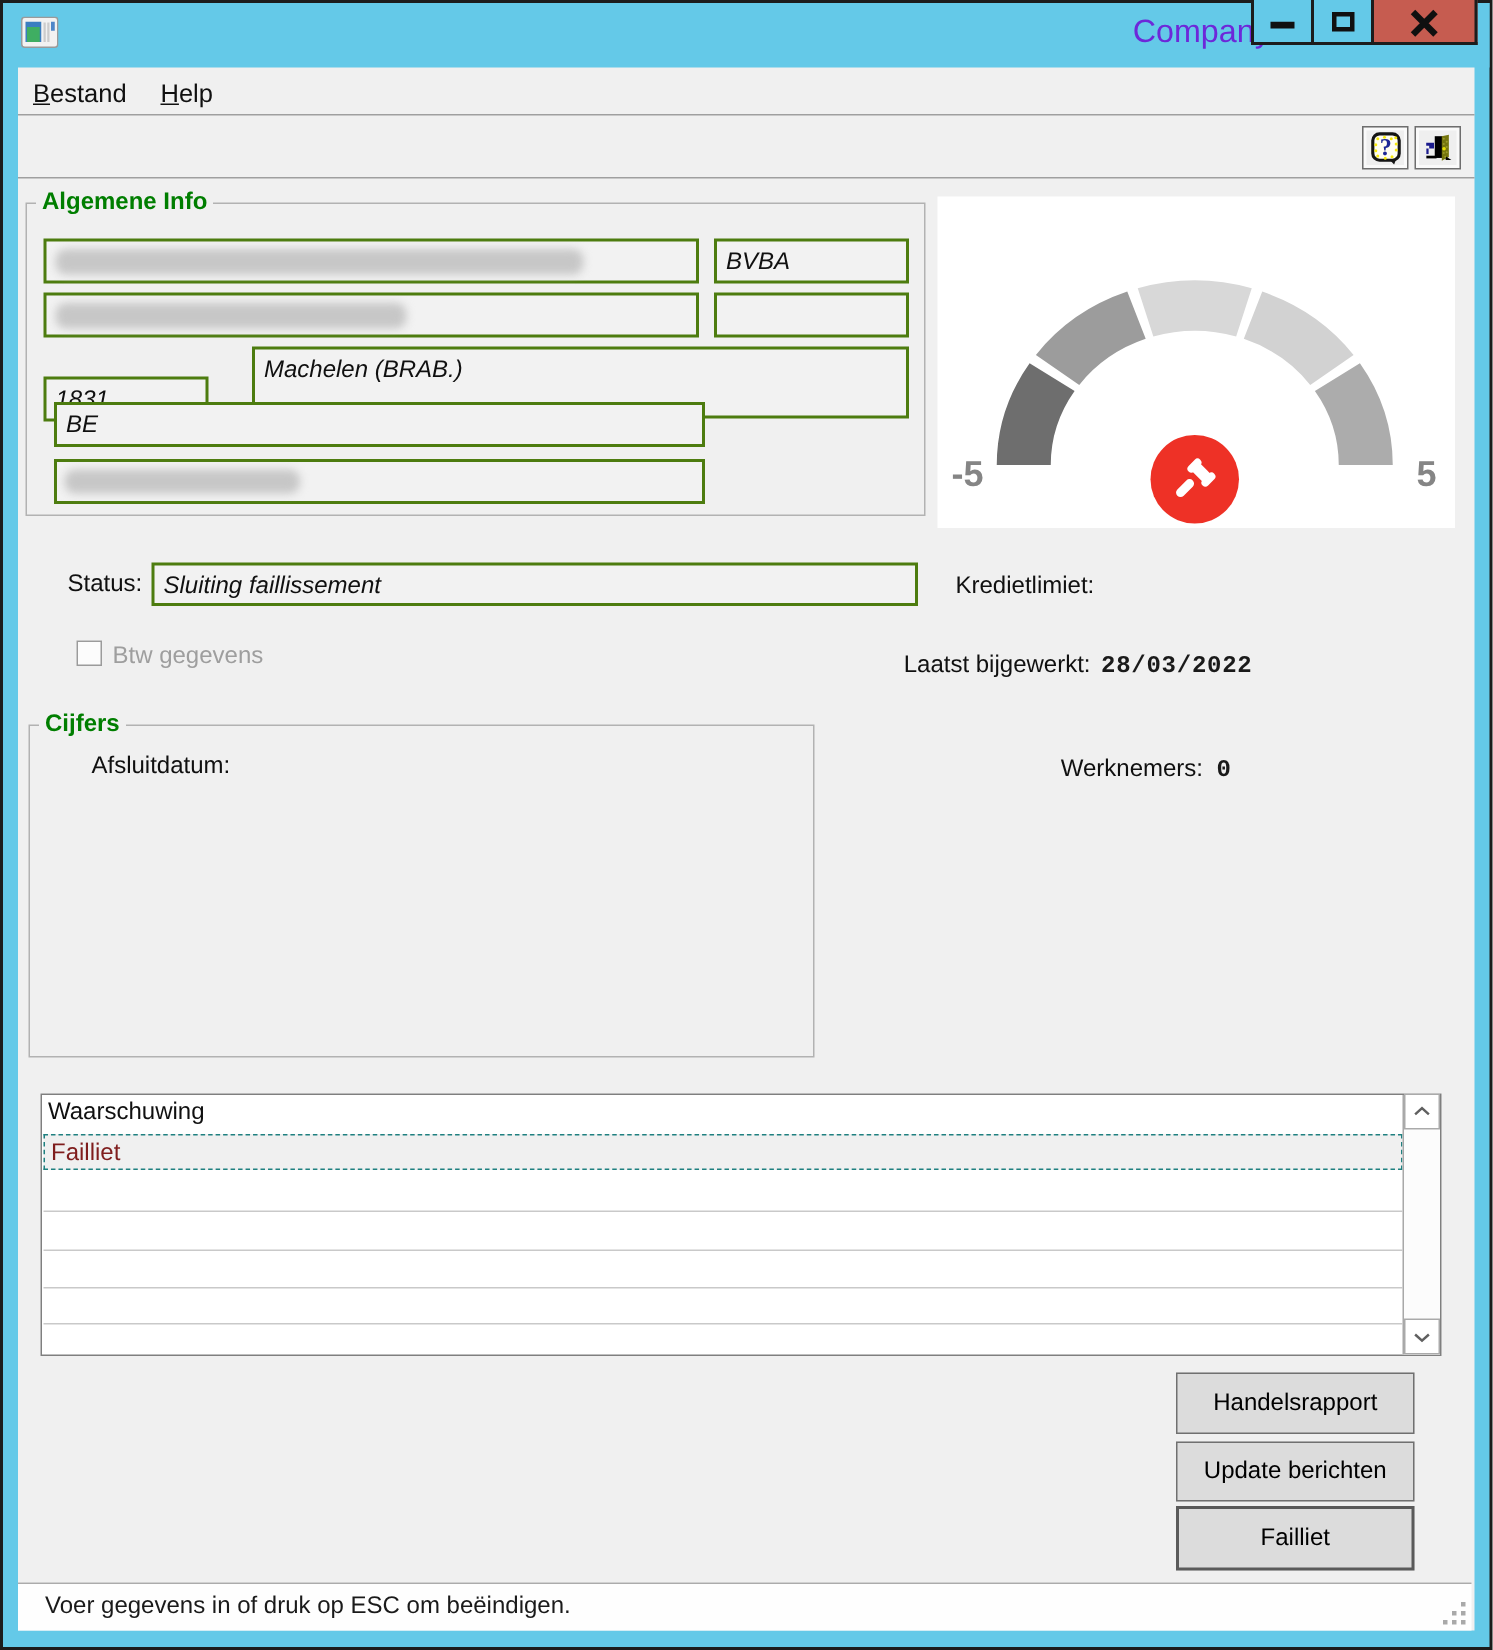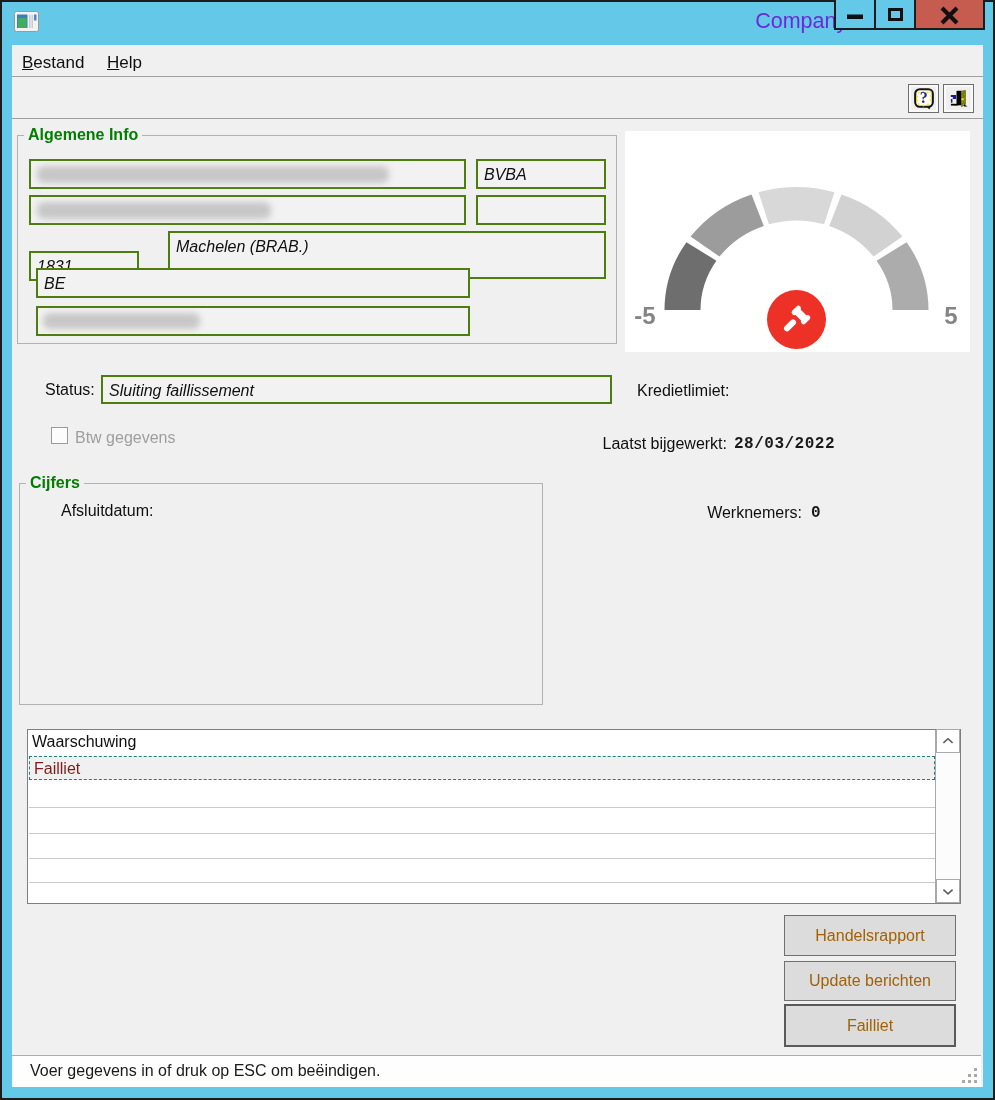--- a/index.html
+++ b/index.html
@@ -24,21 +24,21 @@
 .field { position:absolute; border:2px solid #4d7c0f; background:#f2f2f2; font-size:16px; color:#101010; padding:5px 0 0 6px;font-style:italic; }
 .blur { position:absolute; background:#c7c7c7; filter:blur(3px); border-radius:7px; }
 .lbl { position:absolute; font-size:16px; color:#101010; white-space:nowrap; }
 .mono { font-family:"Liberation Mono", monospace; font-weight:bold; color:#1a1a1a; letter-spacing:0.5px; }
 #gaugepanel { position:absolute; left:613px; top:86px; width:345px; height:221px; background:#ffffff; }
 #listbox { position:absolute; left:15px; top:684px; width:934px; height:175px; background:#ffffff; border:1px solid #7f7f7f; }
 .row-line { position:absolute; left:1px; width:906px; height:1px; background:#c9c9c9; }
 #selrow { position:absolute; left:1px; top:26px; width:906px; height:24px; background:#f0f0f0; border:1px dashed #1f8080; }
 #scroll { position:absolute; right:0px; top:0px; width:25px; height:173px; background:#fcfcfc; border-left:1px solid #a8a8a8; }
 .scrollbtn { position:absolute; left:0; width:24px; height:24px; background:#ffffff; border:1px solid #aaaaaa; color:#5f5f5f; display:flex; align-items:center; justify-content:center; }
-.pushbtn { position:absolute; left:772px; width:172px; background:#dcdcdc; border:1px solid #707070; font-size:16px; color:#a16207; display:flex; align-items:center; justify-content:center; }
+.pushbtn { position:absolute; left:772px; width:159px; background:#dcdcdc; border:1px solid #707070; font-size:16px; color:#000000; display:flex; align-items:center; justify-content:center; }
 #statusbar { position:absolute; left:0px; top:1010px; width:969px; height:32px; background:#fefefe; border-top:1px solid #ababab; font-size:16px; color:#1a1a1a; }
 </style>
 </head>
 <body>
 <div id="win">
 <div id="frame"></div>
 <div id="titlebar">
   <svg class="abs" style="left:12px;top:9px" width="25" height="21" viewBox="0 0 25 21">
     <rect x="0.5" y="0.5" width="24" height="20" rx="2" fill="#f2f2f2" stroke="#9a9a9a"></rect>
     <rect x="3" y="3.5" width="10.5" height="13.5" fill="#3a7ec0"></rect>

